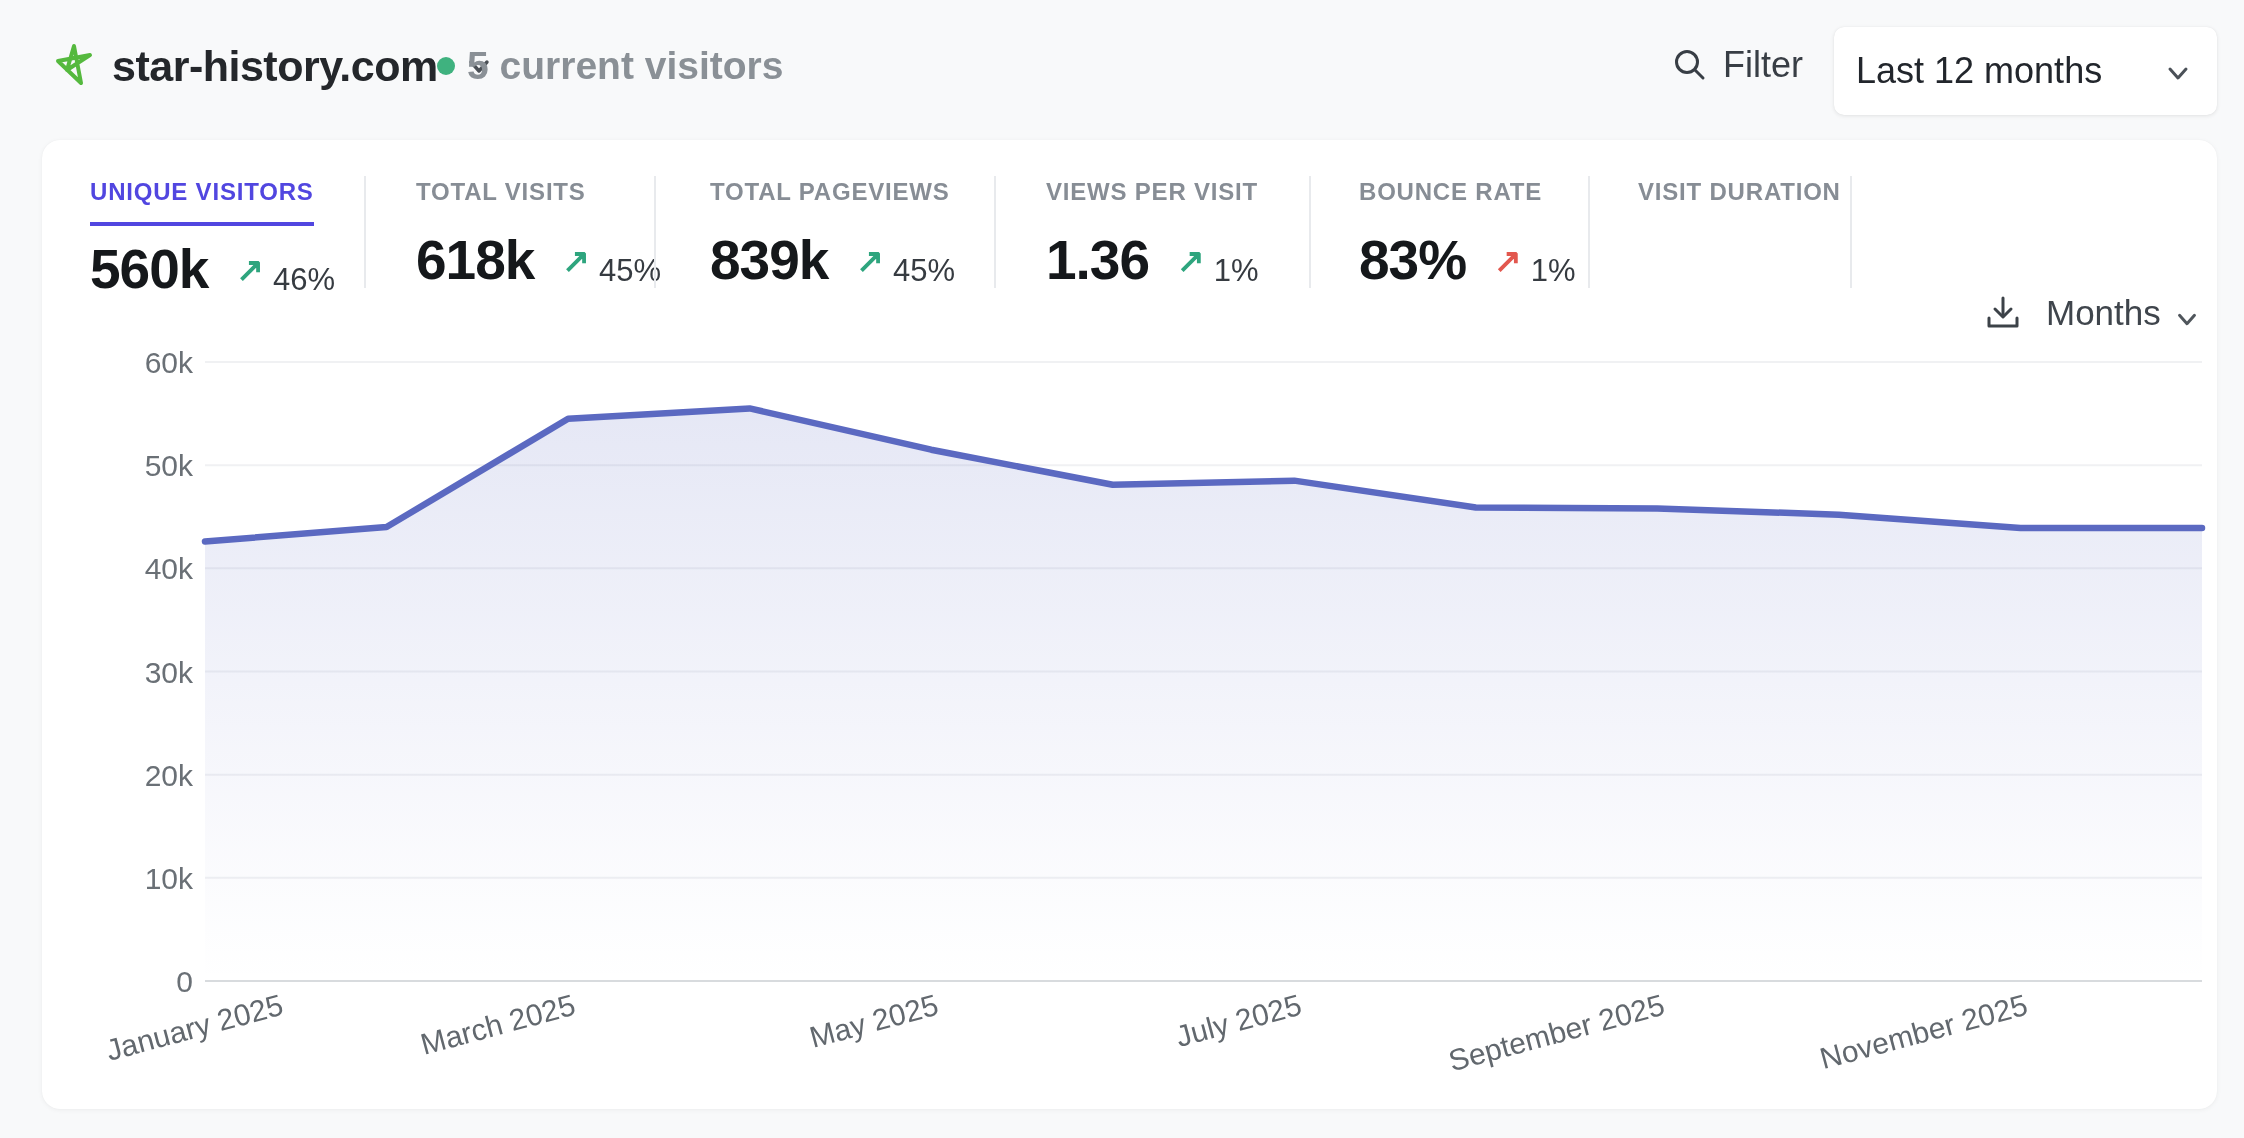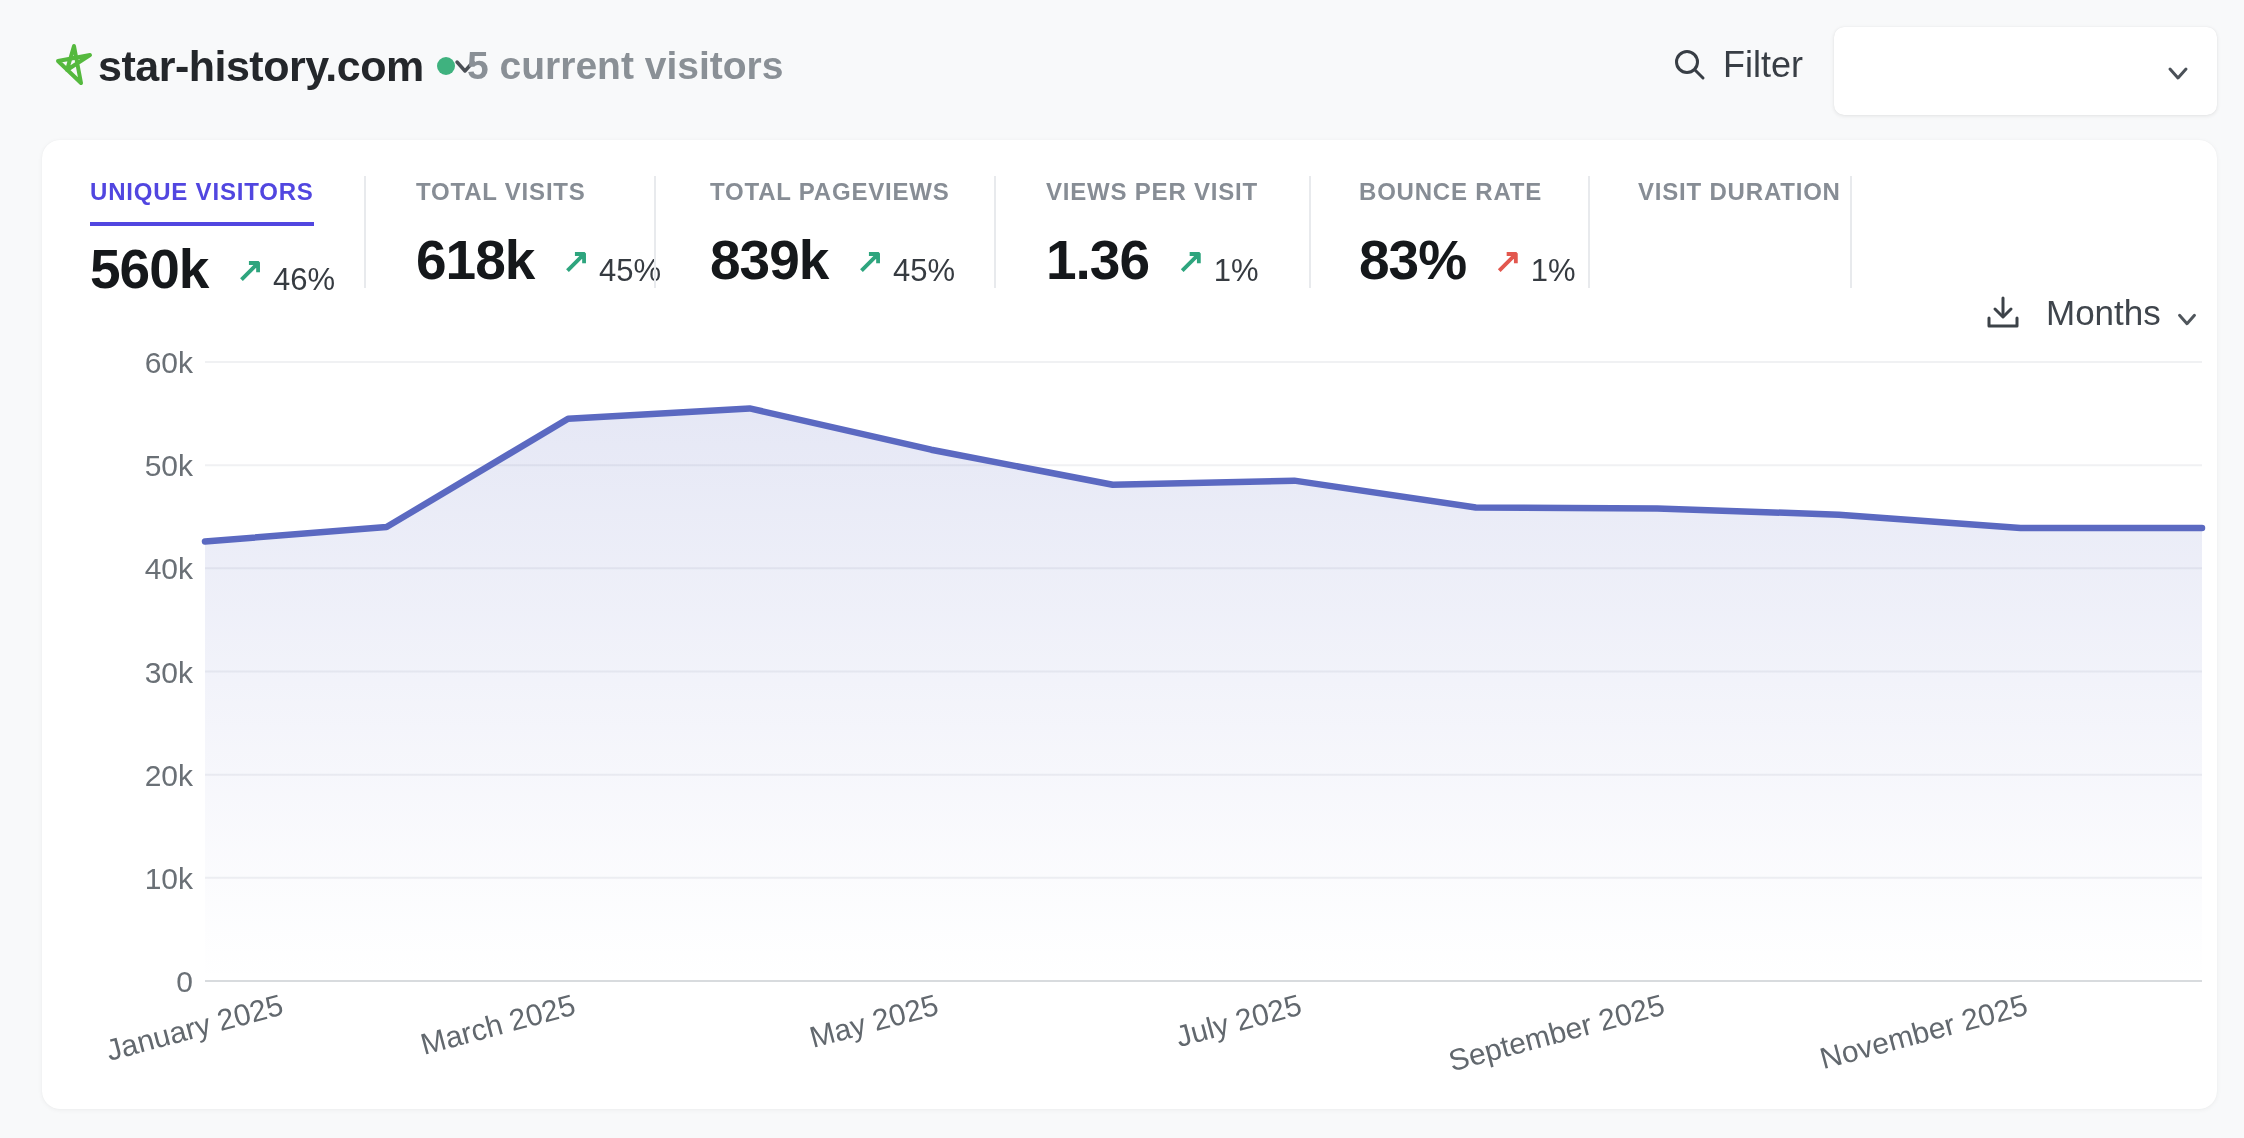--- a/index.html
+++ b/index.html
@@ -7,21 +7,21 @@
     width:2244px;height:1138px;
     font-family:"Liberation Sans", sans-serif;
     background:#f8f9fa;
     -webkit-font-smoothing:antialiased;
   }
   .page{position:relative;width:2244px;height:1138px;overflow:hidden;}
 
   
   .site-row{position:absolute;left:50px;top:36px;height:60px;display:flex;align-items:center;cursor:pointer;}
   .site-logo{width:48px;height:48px;flex:0 0 auto;}
-  .site-name{font-size:43px;font-weight:700;color:#24272b;letter-spacing:-0.5px;}
+  .site-name{margin-left:14px;font-size:43px;font-weight:700;color:#24272b;letter-spacing:-0.5px;}
   .site-caret{margin-left:26px;display:flex;align-items:center;}
   .live-row{position:absolute;left:437px;top:36px;height:60px;display:flex;align-items:center;cursor:pointer;}
   .live-dot{width:18px;height:18px;border-radius:50%;background:#3fb27f;}
   .live-text{margin-left:12px;font-size:39px;font-weight:700;color:#8a9096;}
 
   .filter-btn{position:absolute;left:1660px;top:30px;height:70px;display:flex;align-items:center;cursor:pointer;padding:0 10px;border-radius:8px;}
   .filter-label{margin-left:13px;font-size:36px;color:#383e45;}
 
   .period-select{position:absolute;left:1834px;top:27px;width:383px;height:88px;background:#ffffff;border-radius:10px;
     box-shadow:0 1px 4px rgba(0,0,0,0.09), 0 0 1px rgba(0,0,0,0.08);display:flex;align-items:center;cursor:pointer;}
@@ -79,20 +79,21 @@
 
   <div class="filter-btn">
     <svg width="40" height="40" viewBox="0 0 40 40">
       <circle cx="17" cy="17" r="10.5" fill="none" stroke="#383e45" stroke-width="3"></circle>
       <line x1="25" y1="25" x2="33" y2="33" stroke="#383e45" stroke-width="3" stroke-linecap="round"></line>
     </svg>
     <span class="filter-label">Filter</span>
   </div>
 
   <div class="period-select">
+    <span class="period-label">Last 12 months</span>
     <span class="period-caret">
       <svg width="30" height="30" viewBox="0 0 30 30">
           <polyline points="7,11 15,20 23,11" fill="none" stroke="#4b5158" stroke-width="3" stroke-linecap="round" stroke-linejoin="round"></polyline>
         </svg>
     </span>
   </div>
 
   <div class="card"></div>
 
   <div class="stat active" style="left:90px">

